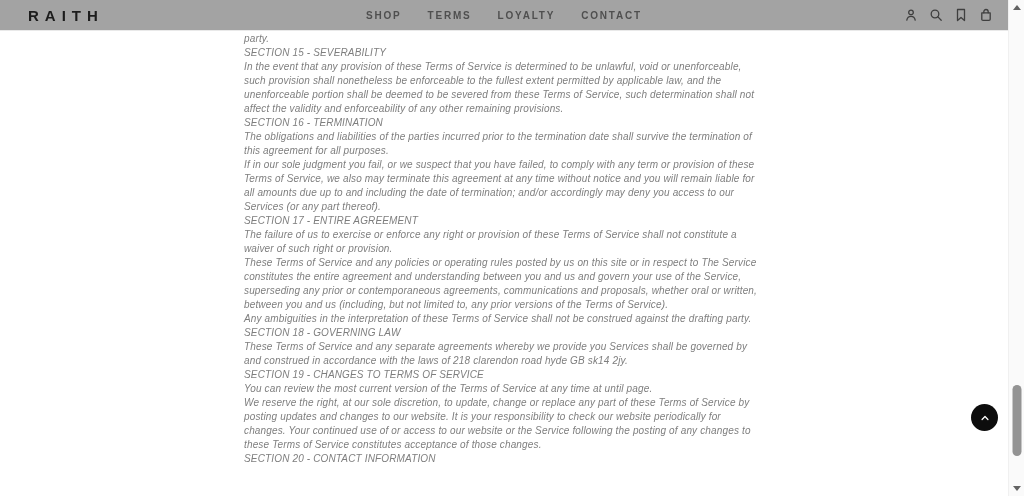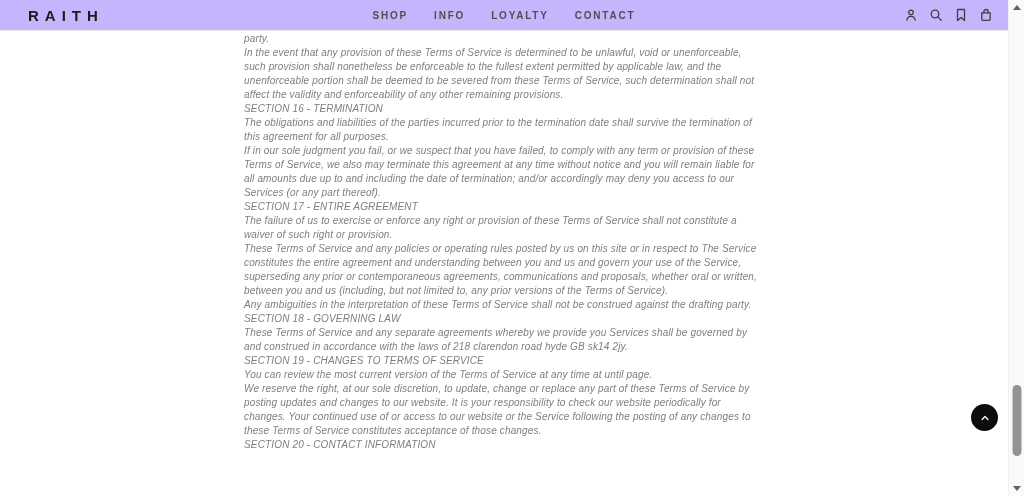--- a/index.html
+++ b/index.html
@@ -8,21 +8,21 @@
     font-family: "Liberation Sans", sans-serif;
     background: #ffffff;
     position: relative;
   }
   .page { position: relative; width: 1024px; height: 496px; background: #ffffff; }
 
   
   .header {
     position: absolute; top: 0; left: 0;
     width: 1008px; height: 31px;
-    background: #c4b5fd;
+    background: #a3a3a3;
     border-bottom: 1px solid #e9e9e9;
     display: flex; align-items: center;
     z-index: 5;
     gap: 32px;
   }
   .logo {
     margin-left: 28px;
     font-size: 15px; font-weight: 700;
     letter-spacing: 6px;
     color: #1c1c1c;
@@ -106,21 +106,21 @@
 </head>
 <body>
 
 <div class="page">
 
   <div class="header">
     <div class="logo">RAITH</div>
 
     <div class="nav">
       <span class="nav-link">SHOP</span>
-      <span class="nav-link">INFO</span>
+      <span class="nav-link">TERMS</span>
       <span class="nav-link">LOYALTY</span>
       <span class="nav-link">CONTACT</span>
     </div>
 
     <div class="header-icons">
       <span class="hicon">
         <svg viewBox="0 0 14 14">
             <circle cx="7" cy="4.4" r="2.3"></circle>
             <path d="M2.8 12.2 C3.3 9.6 5 8.4 7 8.4 C9 8.4 10.7 9.6 11.2 12.2"></path>
           </svg>
@@ -142,20 +142,21 @@
             <path d="M4.8 4.8 V3.8 C4.8 2.4 5.7 1.5 7 1.5 C8.3 1.5 9.2 2.4 9.2 3.8 V4.8"></path>
           </svg>
       </span>
     </div>
   </div>
 
   <div class="content">
     <div class="text-col">
       <p>party.</p>
 
+      <p>SECTION 15 - SEVERABILITY</p>
       <p>In the event that any provision of these Terms of Service is determined to be unlawful, void or unenforceable, such provision shall nonetheless be enforceable to the fullest extent permitted by applicable law, and the unenforceable portion shall be deemed to be severed from these Terms of Service, such determination shall not affect the validity and enforceability of any other remaining provisions.</p>
 
       <p>SECTION 16 - TERMINATION</p>
       <p>The obligations and liabilities of the parties incurred prior to the termination date shall survive the termination of this agreement for all purposes.</p>
       <p>If in our sole judgment you fail, or we suspect that you have failed, to comply with any term or provision of these Terms of Service, we also may terminate this agreement at any time without notice and you will remain liable for all amounts due up to and including the date of termination; and/or accordingly may deny you access to our Services (or any part thereof).</p>
 
       <p>SECTION 17 - ENTIRE AGREEMENT</p>
       <p>The failure of us to exercise or enforce any right or provision of these Terms of Service shall not constitute a waiver of such right or provision.</p>
       <p>These Terms of Service and any policies or operating rules posted by us on this site or in respect to The Service constitutes the entire agreement and understanding between you and us and govern your use of the Service, superseding any prior or contemporaneous agreements, communications and proposals, whether oral or written, between you and us (including, but not limited to, any prior versions of the Terms of Service).</p>
       <p>Any ambiguities in the interpretation of these Terms of Service shall not be construed against the drafting party.</p>

